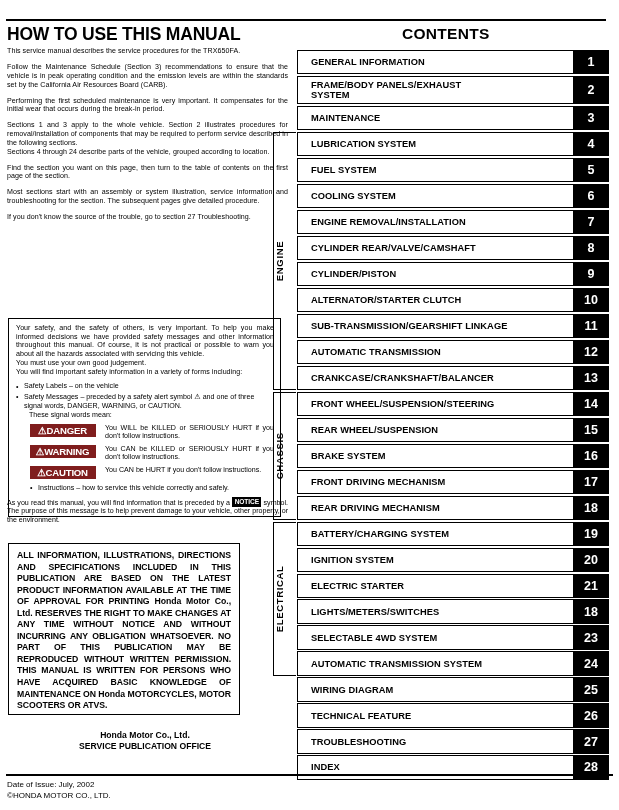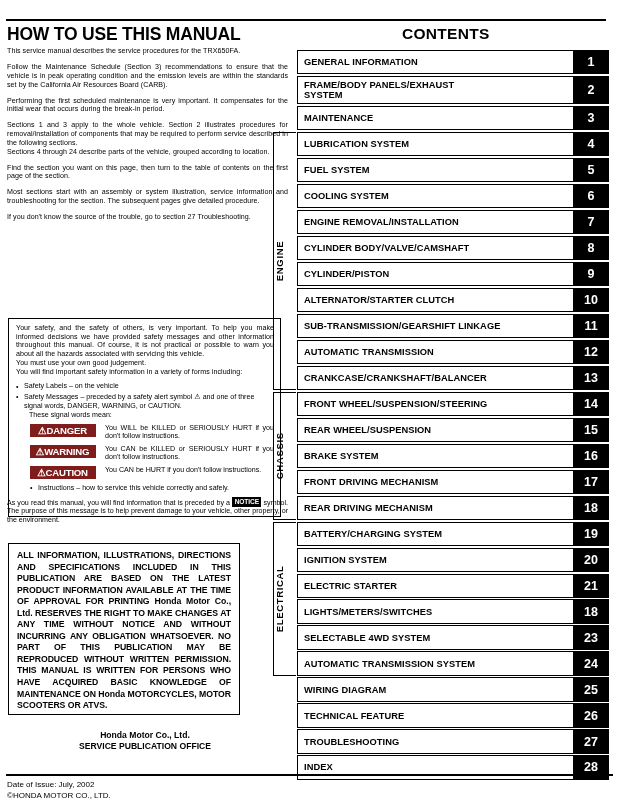--- a/index.html
+++ b/index.html
@@ -221,21 +221,21 @@
     height: 24.2px;
     margin-bottom: 1.8px;
   }
   .toc-row.tall { height: 28px; border-radius: 13px; }
   .toc-label {
     flex: 1;
     border: 1px solid #000;
     border-right: none;
     display: flex;
     align-items: center;
-    padding-left: 6px;
+    padding-left: 13px;
     font-size: 9.3px;
     font-weight: bold;
     letter-spacing: 0.05px;
   }
   .toc-label .two-line { line-height: 10.3px; }
   .toc-num {
     width: 36px;
     background: #000;
     color: #fff;
     font-size: 12.5px;
@@ -363,21 +363,21 @@
       </div>
       <div class="toc-row">
         <div class="toc-label">COOLING SYSTEM</div>
         <div class="toc-num">6</div>
       </div>
       <div class="toc-row">
         <div class="toc-label">ENGINE REMOVAL/INSTALLATION</div>
         <div class="toc-num">7</div>
       </div>
       <div class="toc-row">
-        <div class="toc-label">CYLINDER BODY/VALVE/CAMSHAFT</div>
+        <div class="toc-label">CYLINDER REAR/VALVE/CAMSHAFT</div>
         <div class="toc-num">8</div>
       </div>
       <div class="toc-row">
         <div class="toc-label">CYLINDER/PISTON</div>
         <div class="toc-num">9</div>
       </div>
       <div class="toc-row">
         <div class="toc-label">ALTERNATOR/STARTER CLUTCH</div>
         <div class="toc-num">10</div>
       </div>

